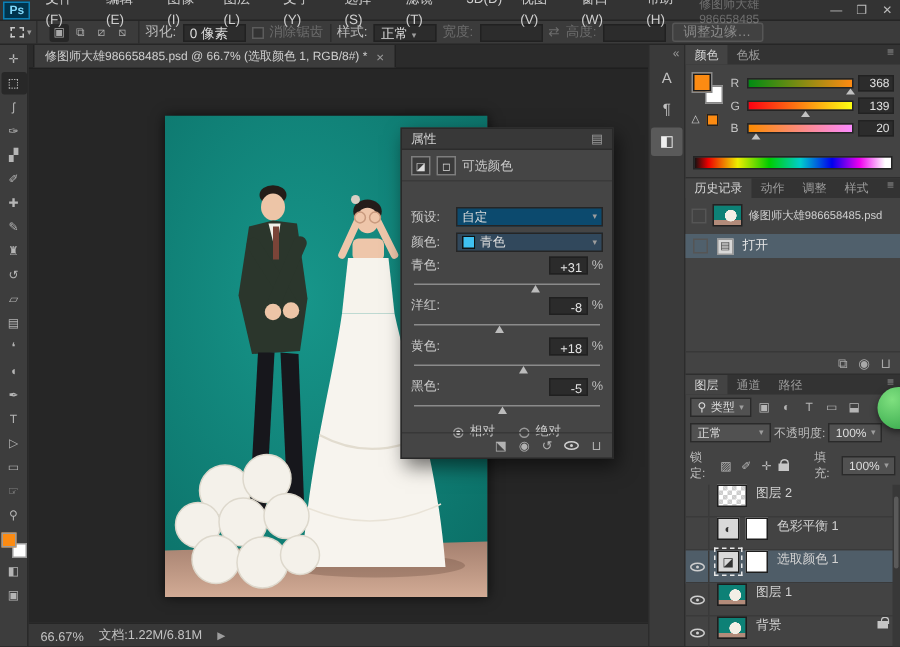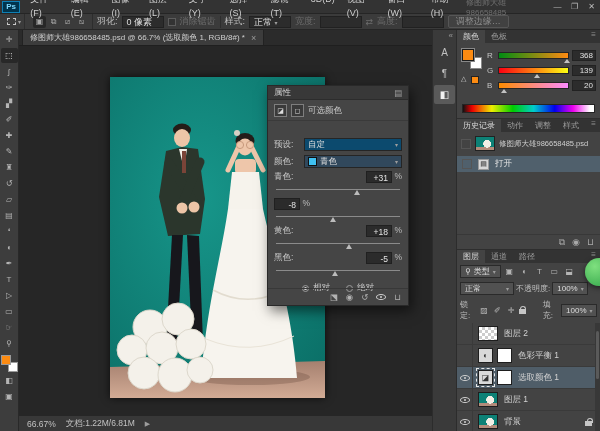--- a/index.html
+++ b/index.html
@@ -105,21 +105,21 @@
 .hfoot{height:15px;border-top:1px solid #383838;display:flex;align-items:center;justify-content:flex-end;gap:7px;padding:0 6px;color:#a8a8a8}
 
 #layerspanel{flex:1;display:flex;flex-direction:column;border-top:1px solid #2e2e2e;position:relative}
 .lrowbar{display:flex;align-items:center;gap:2px;padding:2px 3px;font-size:8px;color:#bdbdbd}
 .ldrop{background:#515151;border:1px solid #2a2a2a;height:13px;display:flex;align-items:center;gap:3px;padding:0 4px;color:#ddd}
 .fbtn{width:13px;height:13px;display:grid;place-items:center;color:#b5b5b5;font-size:8px}
 .lockicon{position:relative;width:8px;height:8px;display:inline-block}
 .lockicon::before{content:"";position:absolute;left:1.5px;top:0;width:4px;height:4px;border:1px solid #c6c6c6;border-bottom:none;border-radius:3px 3px 0 0}
 .lockicon::after{content:"";position:absolute;left:0;top:3px;width:7px;height:5px;background:#c6c6c6}
 .llist{flex:1;overflow:hidden;position:relative}
-.lrow{display:flex;align-items:center;height:22px;border-bottom:1px solid #3a3a3a;font-size:8.5px;color:#d2d2d2}
+.lrow{display:flex;height:22px;border-bottom:1px solid #3a3a3a;font-size:8.5px;color:#d2d2d2}
 .lrow.sel{background:#4f5d68}
 .leye{width:16px;align-self:stretch;border-right:1px solid #3a3a3a;display:grid;place-items:center;flex:none}
 .eye{width:10px;height:6px;border:1px solid #cfcfcf;border-radius:50%;position:relative}
 .eye::after{content:"";position:absolute;left:3px;top:1px;width:2px;height:2px;background:#cfcfcf;border-radius:50%}
 .lthumb{width:20px;height:15px;border:1px solid #1e1e1e;margin-left:5px;flex:none}
 .thumb-checker{background:#fff;background-image:linear-gradient(45deg,#ccc 25%,transparent 25%,transparent 75%,#ccc 75%),linear-gradient(45deg,#ccc 25%,transparent 25%,transparent 75%,#ccc 75%);background-size:6px 6px;background-position:0 0,3px 3px}
 .adjicon{width:15px;height:15px;background:#d9d9d9;color:#333;display:grid;place-items:center;font-size:8px;margin-left:5px;border:1px solid #1e1e1e;flex:none}
 .adjicon.dashed{outline:1px dashed #e8e8e8;outline-offset:1px}
 .lmask{width:15px;height:15px;background:#fff;border:1px solid #1e1e1e;margin-left:4px;flex:none}
 .lname{margin-left:6px;white-space:nowrap}
@@ -308,20 +308,21 @@
       <span class="plabel">青色:</span>
       <span class="vbox">+31</span>
       <span class="unit">%</span>
     </div>
     <div class="ptrack">
         <span class="pthumb" style="left: 65.5%;"></span>
       </div>
   </div>
   <div class="sgroup">
     <div class="srow">
+      <span class="plabel">洋红:</span>
       <span class="vbox">-8</span>
       <span class="unit">%</span>
     </div>
     <div class="ptrack">
         <span class="pthumb" style="left: 46%;"></span>
       </div>
   </div>
   <div class="sgroup">
     <div class="srow">
       <span class="plabel">黄色:</span>

